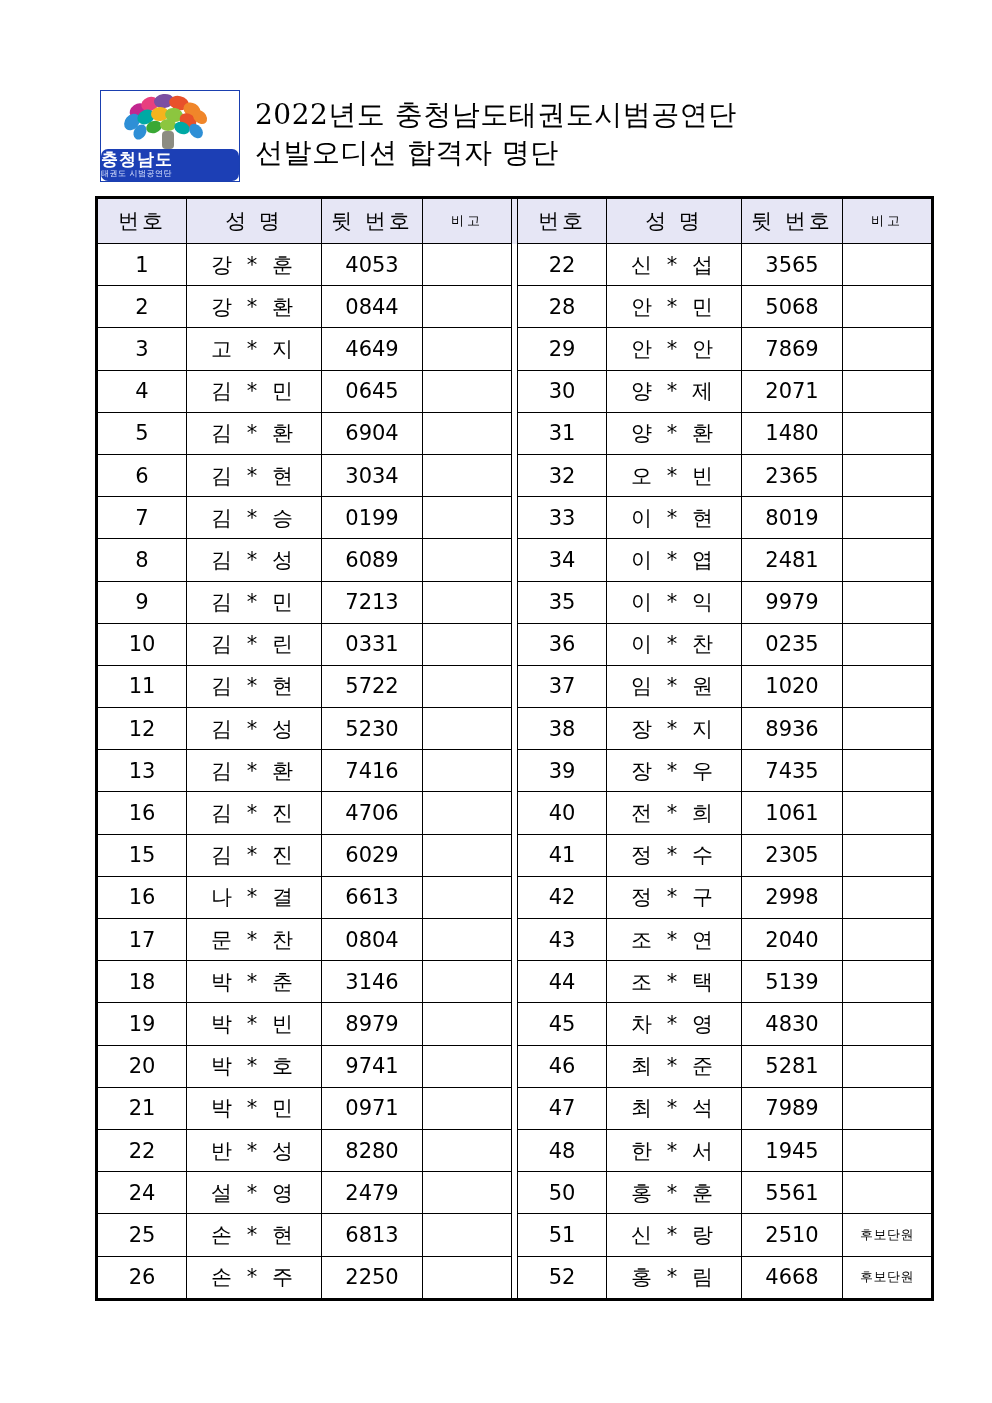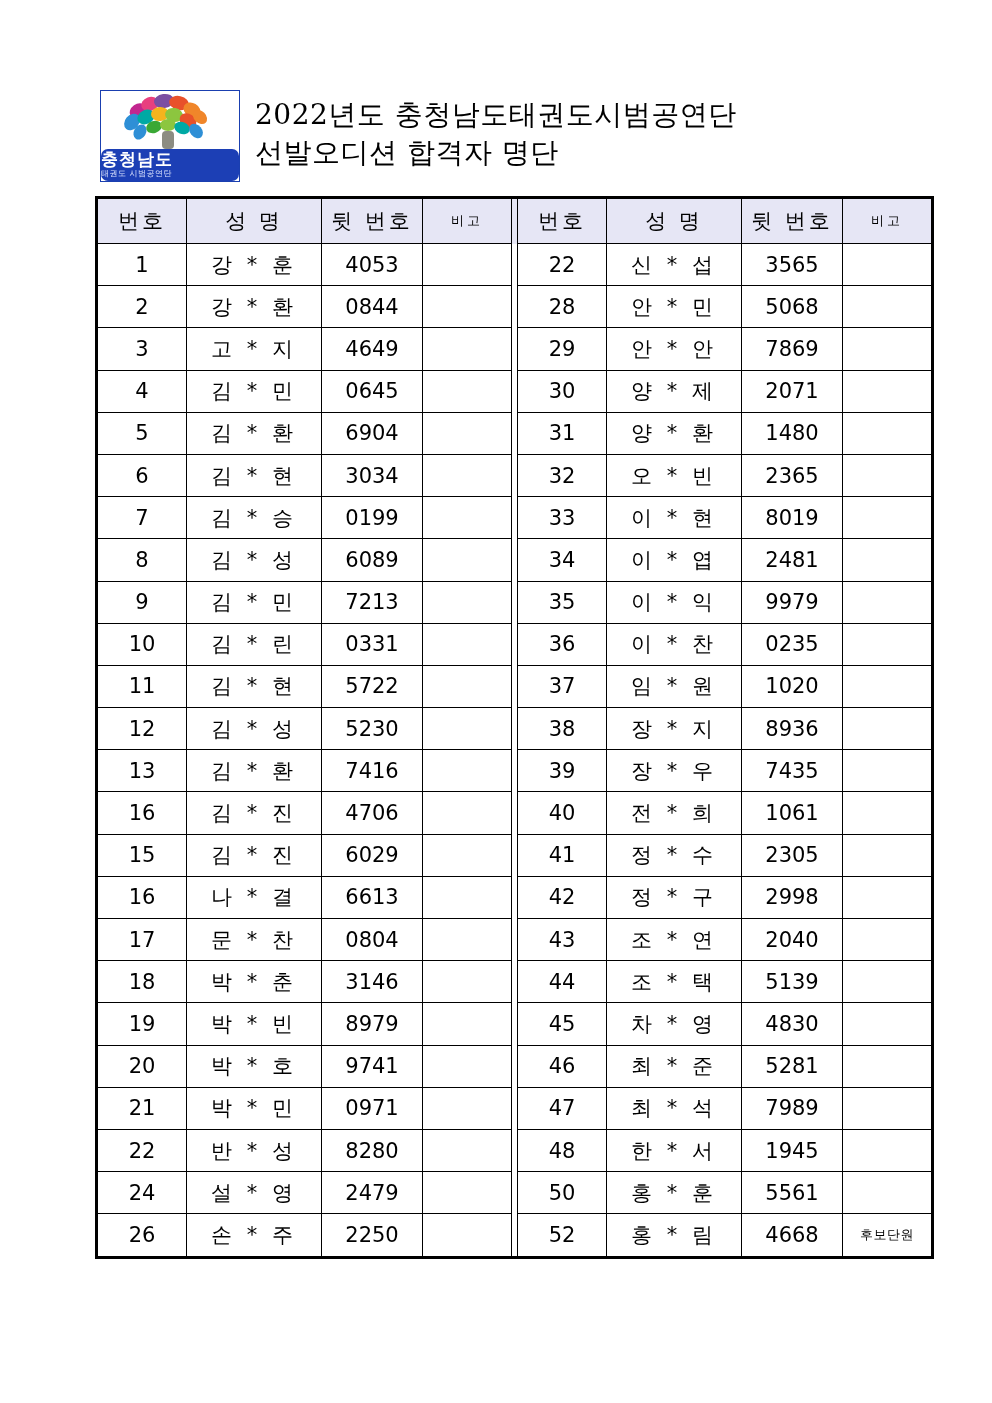--- a/index.html
+++ b/index.html
@@ -435,20 +435,31 @@
           <td class="c-name">설 * 영</td>
           <td class="c-num">2479</td>
           <td class="c-note"></td>
           <td class="split"></td>
           <td class="c-no">50</td>
           <td class="c-name">홍 * 훈</td>
           <td class="c-num">5561</td>
           <td class="c-note"></td>
         </tr>
         <tr>
+          <td class="c-no">25</td>
+          <td class="c-name">손 * 현</td>
+          <td class="c-num">6813</td>
+          <td class="c-note"></td>
+          <td class="split"></td>
+          <td class="c-no">51</td>
+          <td class="c-name">신 * 랑</td>
+          <td class="c-num">2510</td>
+          <td class="c-note">후보단원</td>
+        </tr>
+        <tr>
           <td class="c-no">26</td>
           <td class="c-name">손 * 주</td>
           <td class="c-num">2250</td>
           <td class="c-note"></td>
           <td class="split"></td>
           <td class="c-no">52</td>
           <td class="c-name">홍 * 림</td>
           <td class="c-num">4668</td>
           <td class="c-note">후보단원</td>
         </tr>

